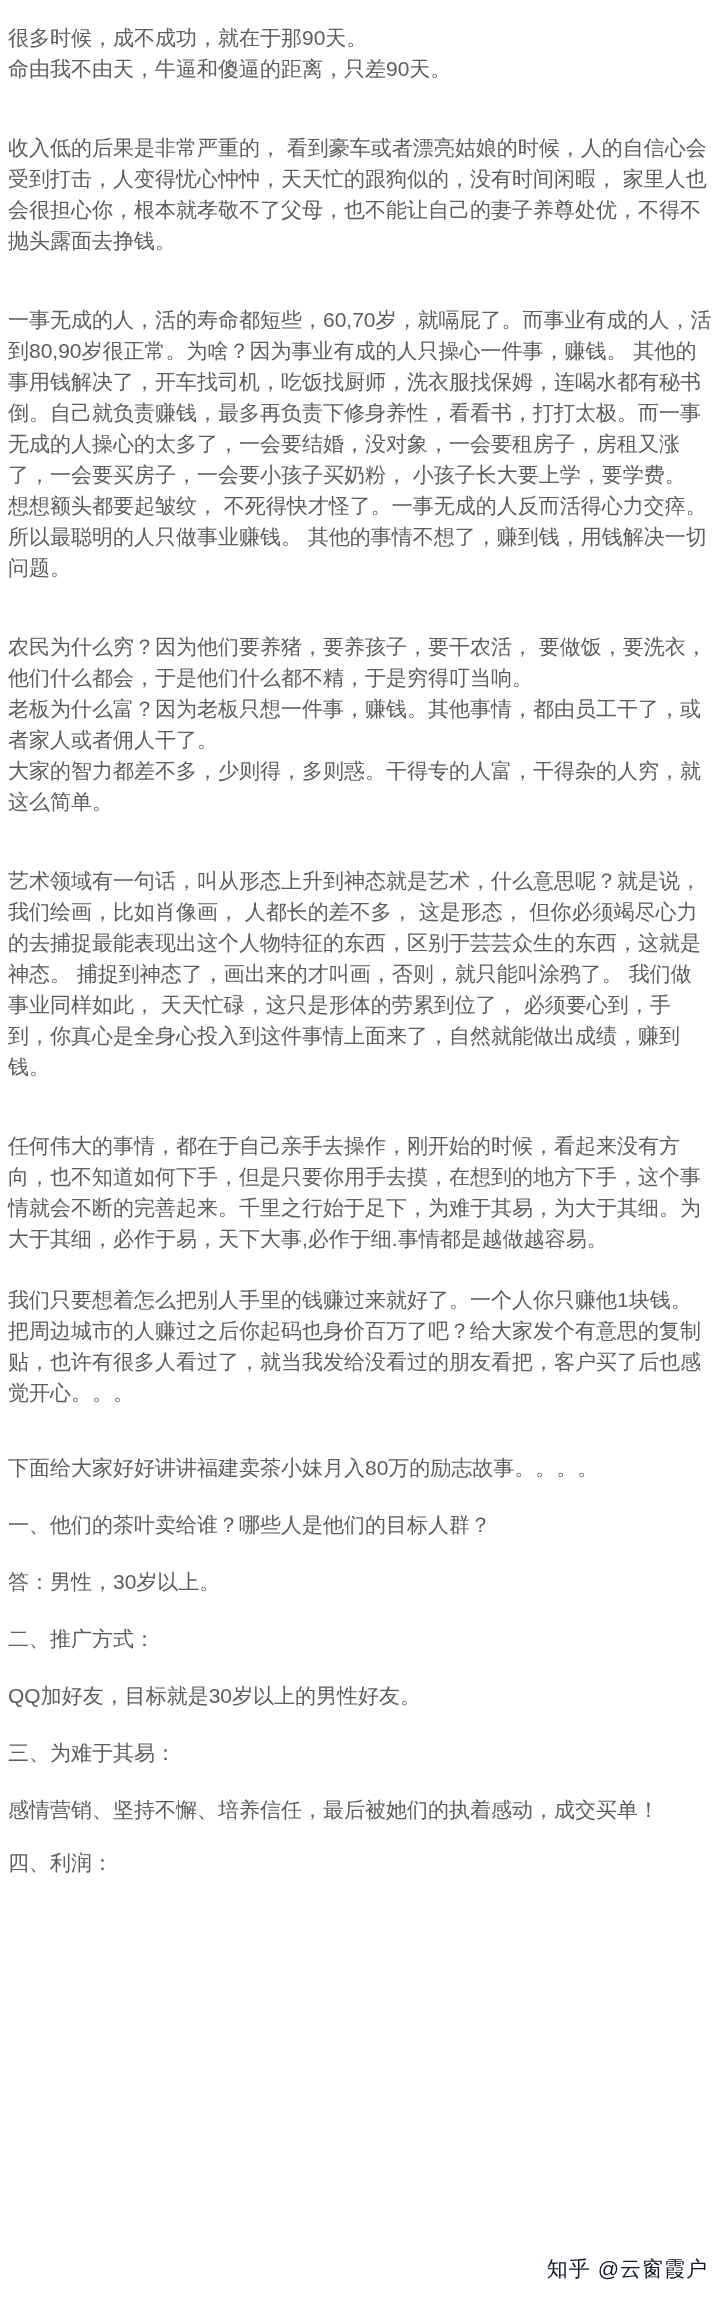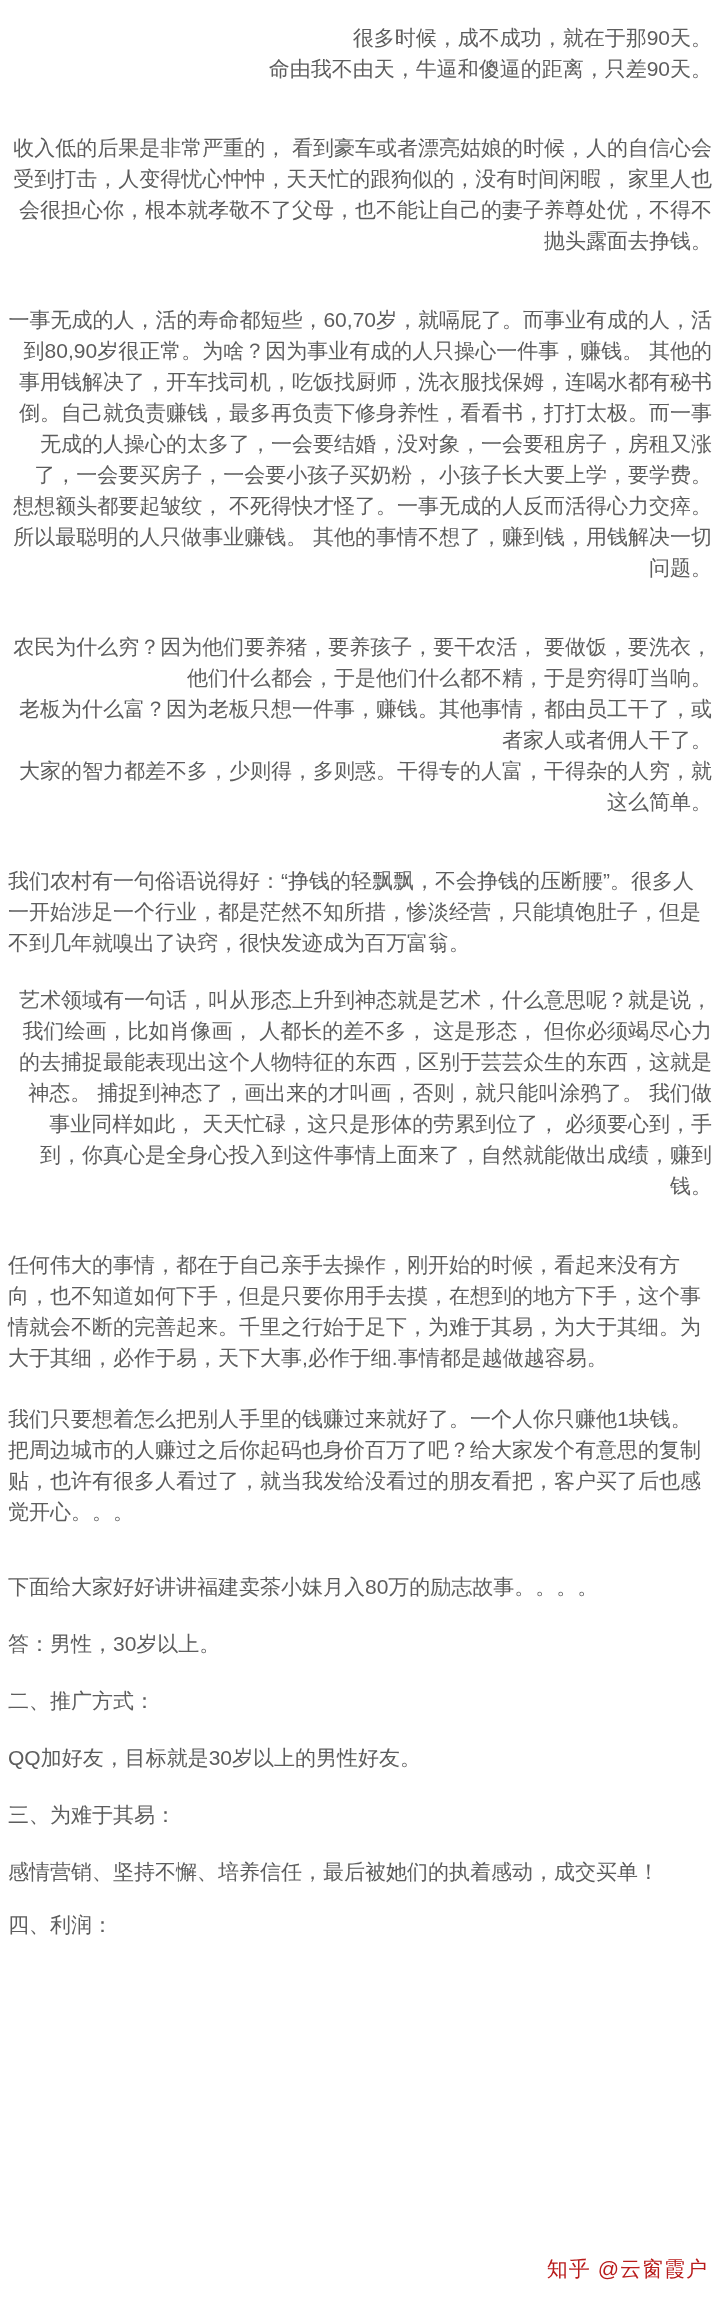--- a/index.html
+++ b/index.html
@@ -19,51 +19,51 @@
     color: #5d5d5d;
     font-size: 21px;
     line-height: 31px;
   }
   .article p {
     margin: 0;
     white-space: pre-line;
     word-break: break-all;
   }
   
-  .mb-xl { margin-bottom: 48px !important; text-align: right; }
+  .mb-xl { margin-bottom: 48px !important; }
   .mb-lg { margin-bottom: 44px !important; }
   .mb-md { margin-bottom: 30px !important; }
   .mb-sm { margin-bottom: 26px !important; }
   .mb-xs { margin-bottom: 22px !important; }
   .watermark {
     position: absolute;
     right: 12px;
     bottom: 14px;
-    color: #b91c1c;
+    color: #0f172a;
     font-size: 21px;
     letter-spacing: 1px;
     white-space: nowrap;
   }
 </style>
 </head>
 <body>
 
 <div class="article">
   <p class="mb-xl">很多时候，成不成功，就在于那90天。
 命由我不由天，牛逼和傻逼的距离，只差90天。</p>
   <p class="mb-xl">收入低的后果是非常严重的， 看到豪车或者漂亮姑娘的时候，人的自信心会受到打击，人变得忧心忡忡，天天忙的跟狗似的，没有时间闲暇， 家里人也会很担心你，根本就孝敬不了父母，也不能让自己的妻子养尊处优，不得不抛头露面去挣钱。</p>
   <p class="mb-xl">一事无成的人，活的寿命都短些，60,70岁，就嗝屁了。而事业有成的人，活到80,90岁很正常。为啥？因为事业有成的人只操心一件事，赚钱。 其他的事用钱解决了，开车找司机，吃饭找厨师，洗衣服找保姆，连喝水都有秘书倒。自己就负责赚钱，最多再负责下修身养性，看看书，打打太极。而一事无成的人操心的太多了，一会要结婚，没对象，一会要租房子，房租又涨了，一会要买房子，一会要小孩子买奶粉， 小孩子长大要上学，要学费。 想想额头都要起皱纹， 不死得快才怪了。一事无成的人反而活得心力交瘁。 所以最聪明的人只做事业赚钱。 其他的事情不想了，赚到钱，用钱解决一切问题。</p>
   <p class="mb-xl">农民为什么穷？因为他们要养猪，要养孩子，要干农活， 要做饭，要洗衣，他们什么都会，于是他们什么都不精，于是穷得叮当响。
 老板为什么富？因为老板只想一件事，赚钱。其他事情，都由员工干了，或者家人或者佣人干了。
 大家的智力都差不多，少则得，多则惑。干得专的人富，干得杂的人穷，就这么简单。</p>
-  <p class="mb-sm">我们农村有一句俗语说得好：“挣钱的轻飘飘，不会挣钱的压断腰”。很多人一开始涉足一个行业，都是茫然不知所措，惨淡经营，只能填饱肚子，但是不到几年就嗅出了诀窍，很快发迹成为百万富翁。</p>
   <p class="mb-xl">艺术领域有一句话，叫从形态上升到神态就是艺术，什么意思呢？就是说，我们绘画，比如肖像画， 人都长的差不多， 这是形态， 但你必须竭尽心力的去捕捉最能表现出这个人物特征的东西，区别于芸芸众生的东西，这就是神态。 捕捉到神态了，画出来的才叫画，否则，就只能叫涂鸦了。 我们做事业同样如此， 天天忙碌，这只是形体的劳累到位了， 必须要心到，手到，你真心是全身心投入到这件事情上面来了，自然就能做出成绩，赚到钱。</p>
   <p class="mb-md">任何伟大的事情，都在于自己亲手去操作，刚开始的时候，看起来没有方向，也不知道如何下手，但是只要你用手去摸，在想到的地方下手，这个事情就会不断的完善起来。千里之行始于足下，为难于其易，为大于其细。为大于其细，必作于易，天下大事,必作于细.事情都是越做越容易。</p>
   <p class="mb-lg">我们只要想着怎么把别人手里的钱赚过来就好了。一个人你只赚他1块钱。把周边城市的人赚过之后你起码也身价百万了吧？给大家发个有意思的复制贴，也许有很多人看过了，就当我发给没看过的朋友看把，客户买了后也感觉开心。。。</p>
   <p class="mb-sm">下面给大家好好讲讲福建卖茶小妹月入80万的励志故事。。。。</p>
+  <p class="mb-sm">一、他们的茶叶卖给谁？哪些人是他们的目标人群？</p>
   <p class="mb-sm">答：男性，30岁以上。</p>
   <p class="mb-sm">二、推广方式：</p>
   <p class="mb-sm">QQ加好友，目标就是30岁以上的男性好友。</p>
   <p class="mb-sm">三、为难于其易：</p>
   <p class="mb-xs">感情营销、坚持不懈、培养信任，最后被她们的执着感动，成交买单！</p>
   <p class="mb-md">四、利润：</p>
 
 </div>
 
 <div class="watermark">知乎 @云窗霞户</div>

